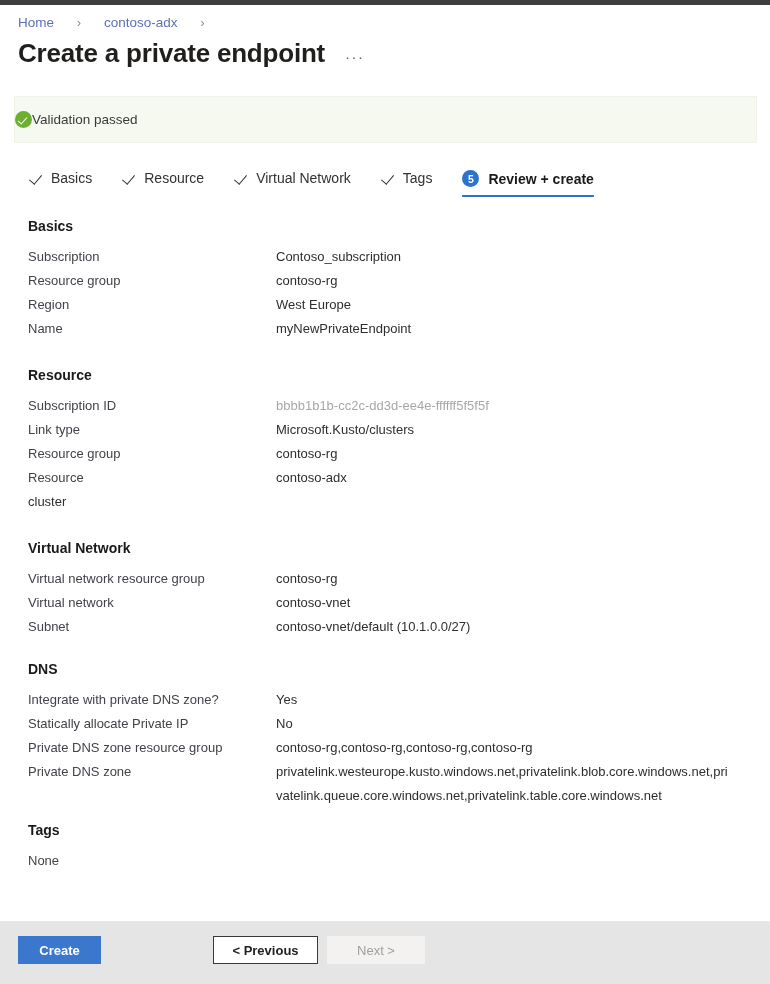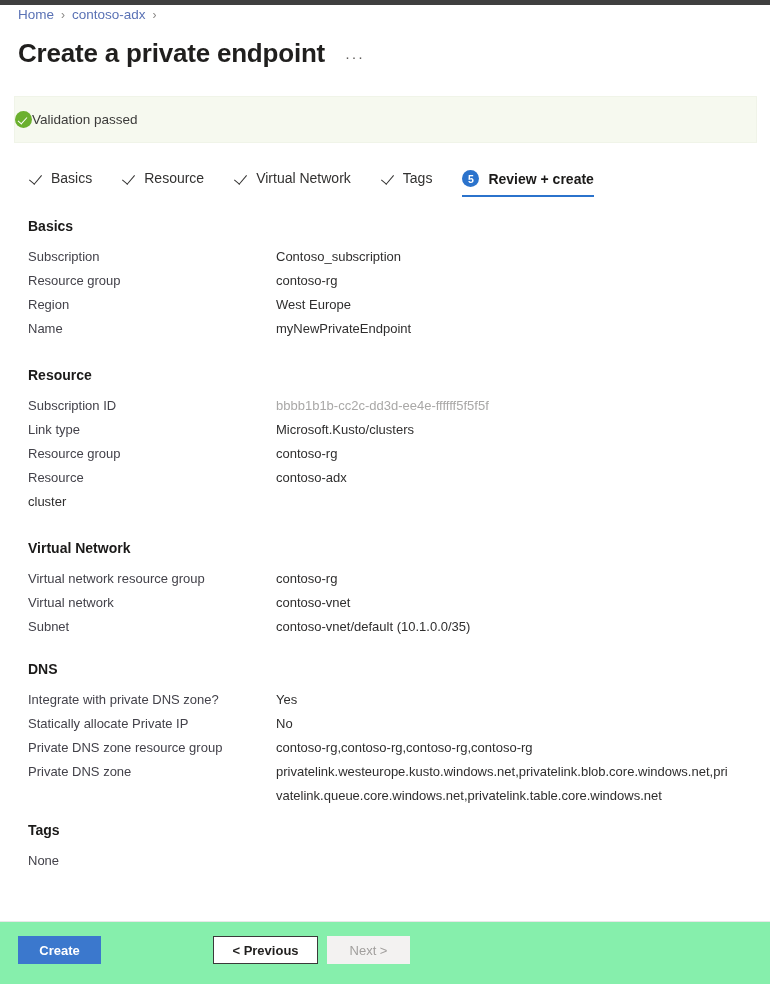--- a/index.html
+++ b/index.html
@@ -14,22 +14,22 @@
   #app { position: relative; width: 770px; height: 984px; background:#fff; }
 
   
   .top-strip {
     position: absolute; left:0; top:0; width:770px; height:5px;
     background:#3f3f3f;
   }
 
   
   .breadcrumb {
-    position: absolute; left:18px; top:6px;
-    display:flex; align-items:center; gap:7px;
+    position: absolute; left:18px; top:14px;
+    display:flex; align-items:center; gap:23px;
     font-size:13.5px; line-height:18px;
   }
   .crumb-link { color:#5a72b5; cursor:pointer; }
   .crumb-sep { color:#8a8886; font-size:12px; }
 
   
   .title-row {
     position:absolute; left:18px; top:37px;
     display:flex; align-items:flex-end; gap:20px;
   }
@@ -116,41 +116,41 @@
 
   .none-text { font-size:13px; color:#43424a; line-height:24px; }
 
   
   .footer-divider {
     position:absolute; left:0; top:921px; width:770px; height:1px;
     background:#e8e8e8;
   }
   .footer {
     position:absolute; left:0; top:922px; width:770px; height:62px;
-    background:#86efac;
+    background:#e5e5e5;
   }
   .btn-create {
     position:absolute; left:18px; top:14px;
     width:83px; height:28px;
     background:#3b78cd; color:#fff; border:none;
     font-size:13px; font-weight:600;
     font-family:"Liberation Sans", sans-serif;
     cursor:pointer;
   }
   .btn-prev {
     position:absolute; left:213px; top:14px;
     width:105px; height:28px;
     background:#fff; color:#201f1e; border:1px solid #3a3a3a;
     font-size:13px; font-weight:600;
     font-family:"Liberation Sans", sans-serif;
     cursor:pointer;
   }
   .btn-next {
     position:absolute; left:327px; top:14px;
-    width:83px; height:28px;
+    width:98px; height:28px;
     background:#f3f2f1; color:#a19f9d; border:none;
     font-size:13px;
     font-family:"Liberation Sans", sans-serif;
     cursor:default;
   }
   .footer-link {
     position:absolute; left:428px; top:19px;
     font-size:13px; color:#5a72b5; cursor:pointer;
   }
 </style>
@@ -255,21 +255,21 @@
       <div class="kv-row">
         <span class="kv-label">Virtual network resource group</span>
         <span class="kv-value">contoso-rg</span>
       </div>
       <div class="kv-row">
         <span class="kv-label">Virtual network</span>
         <span class="kv-value">contoso-vnet</span>
       </div>
       <div class="kv-row">
         <span class="kv-label">Subnet</span>
-        <span class="kv-value">contoso-vnet/default (10.1.0.0/35)</span>
+        <span class="kv-value">contoso-vnet/default (10.1.0.0/27)</span>
       </div>
     </div>
 
     <div class="gap-md"></div>
 
     <div class="section narrow">
       <div class="section-title">DNS</div>
       <div class="kv-row">
         <span class="kv-label">Integrate with private DNS zone?</span>
         <span class="kv-value">Yes</span>

